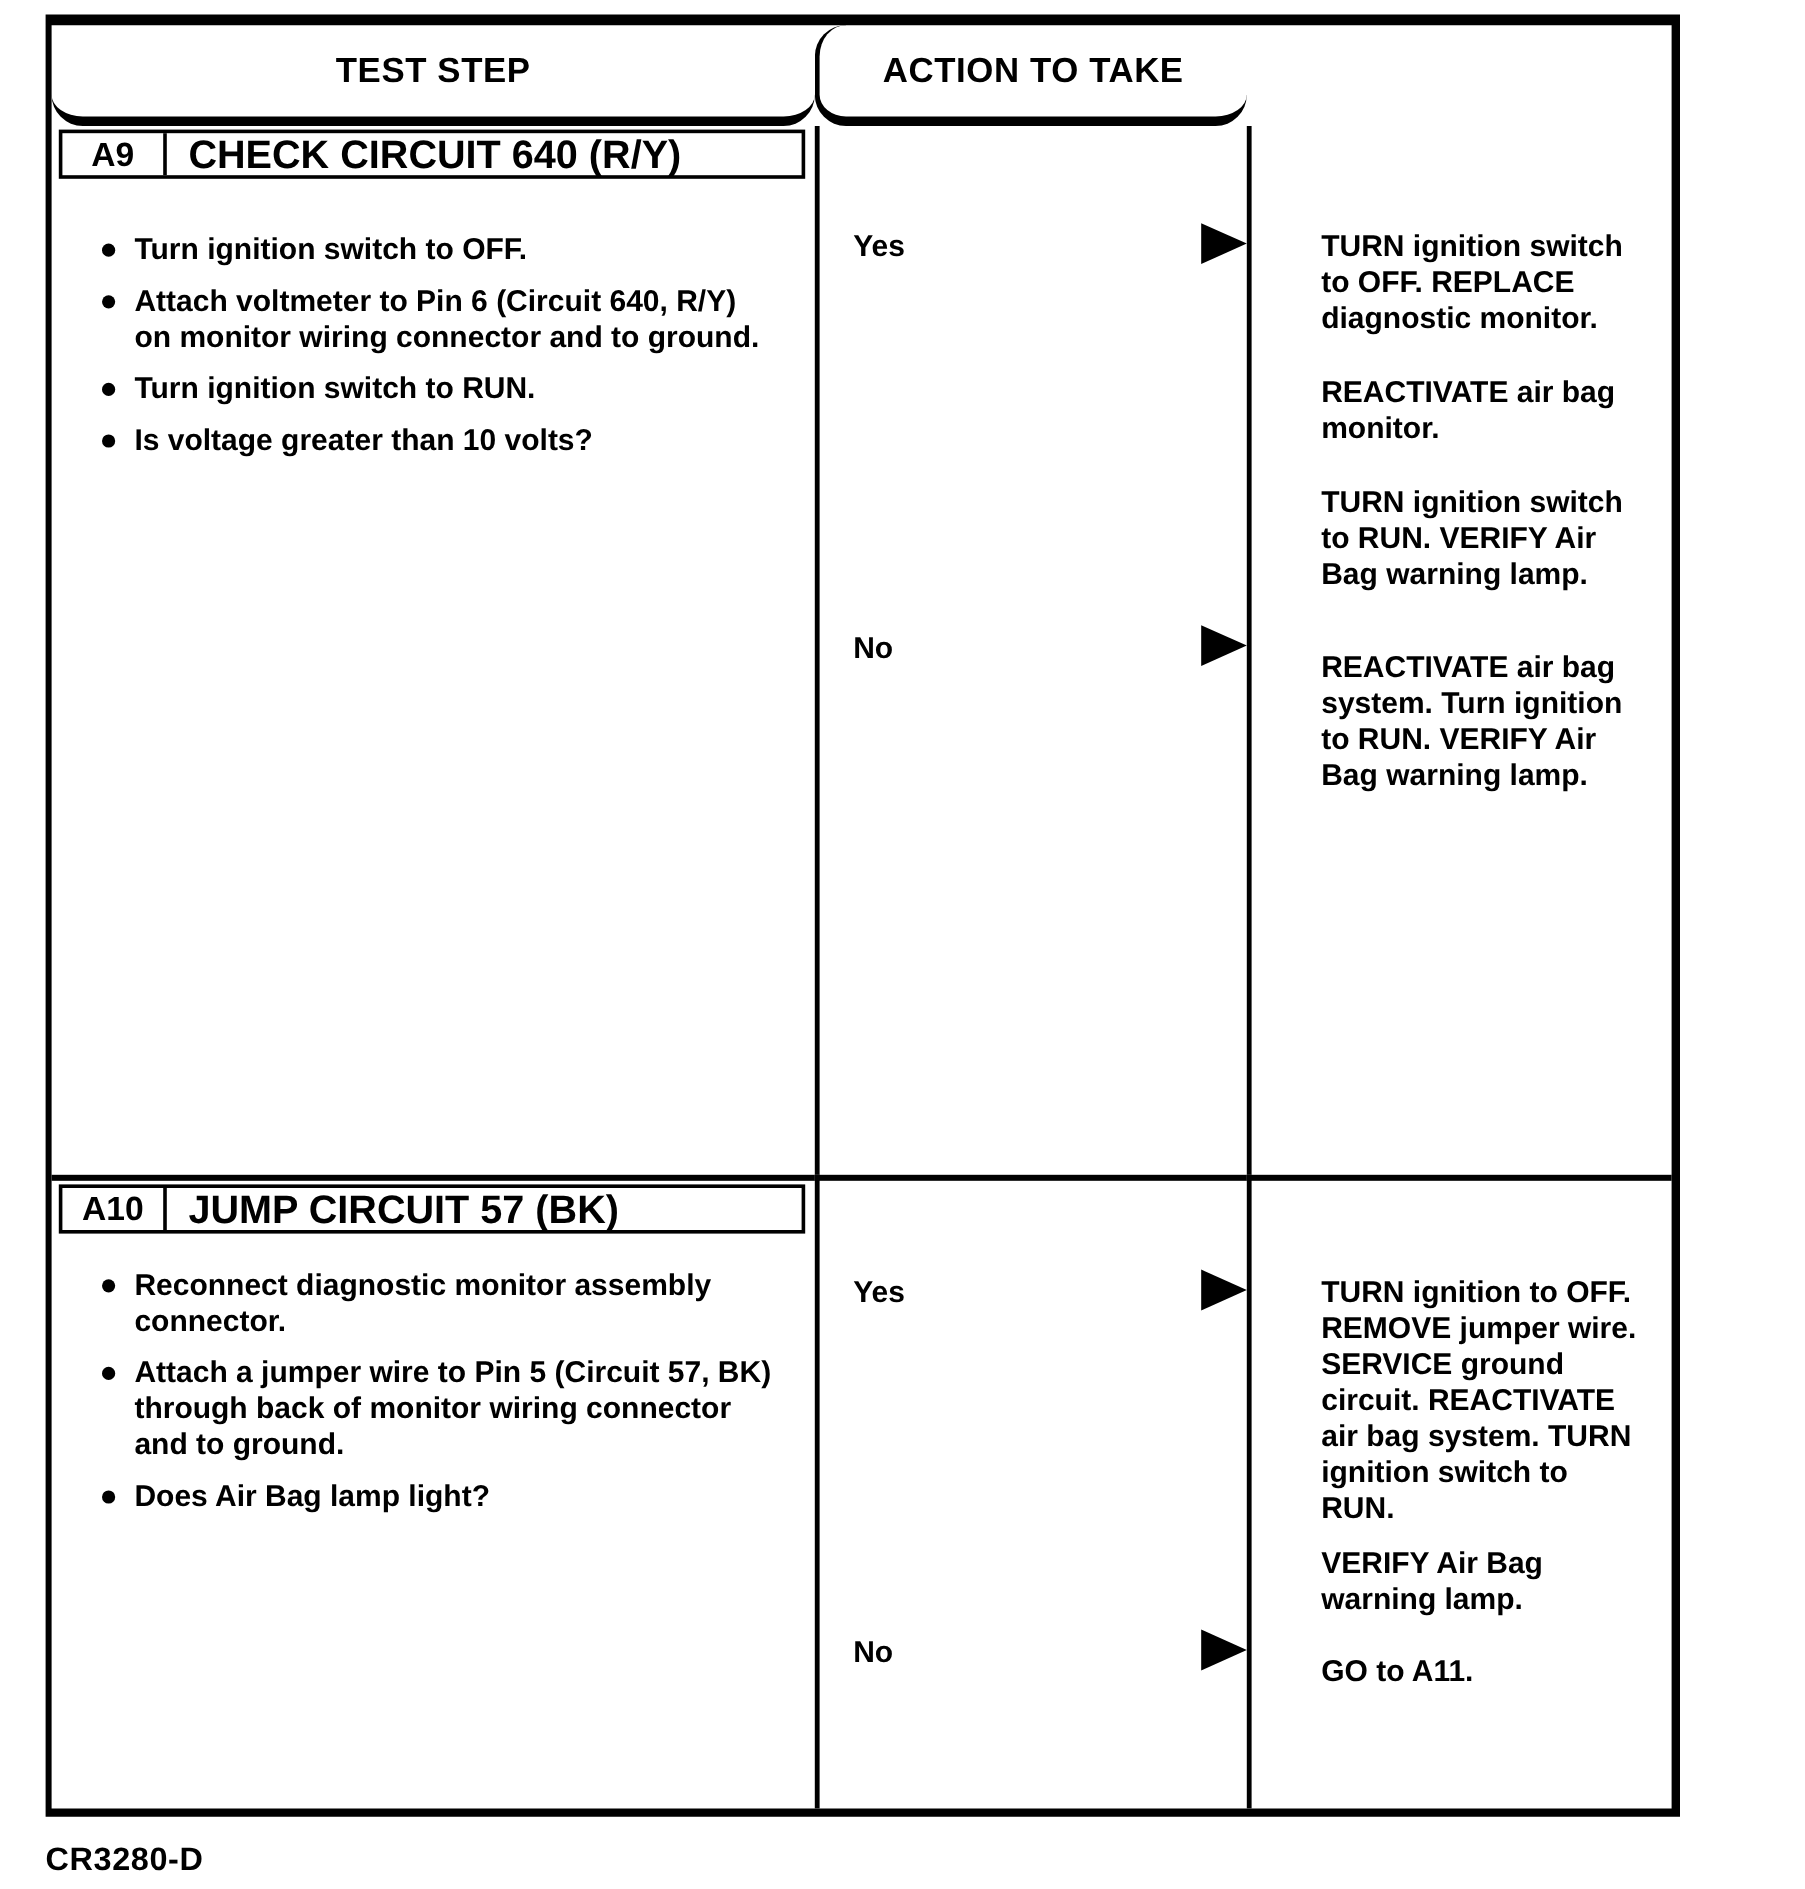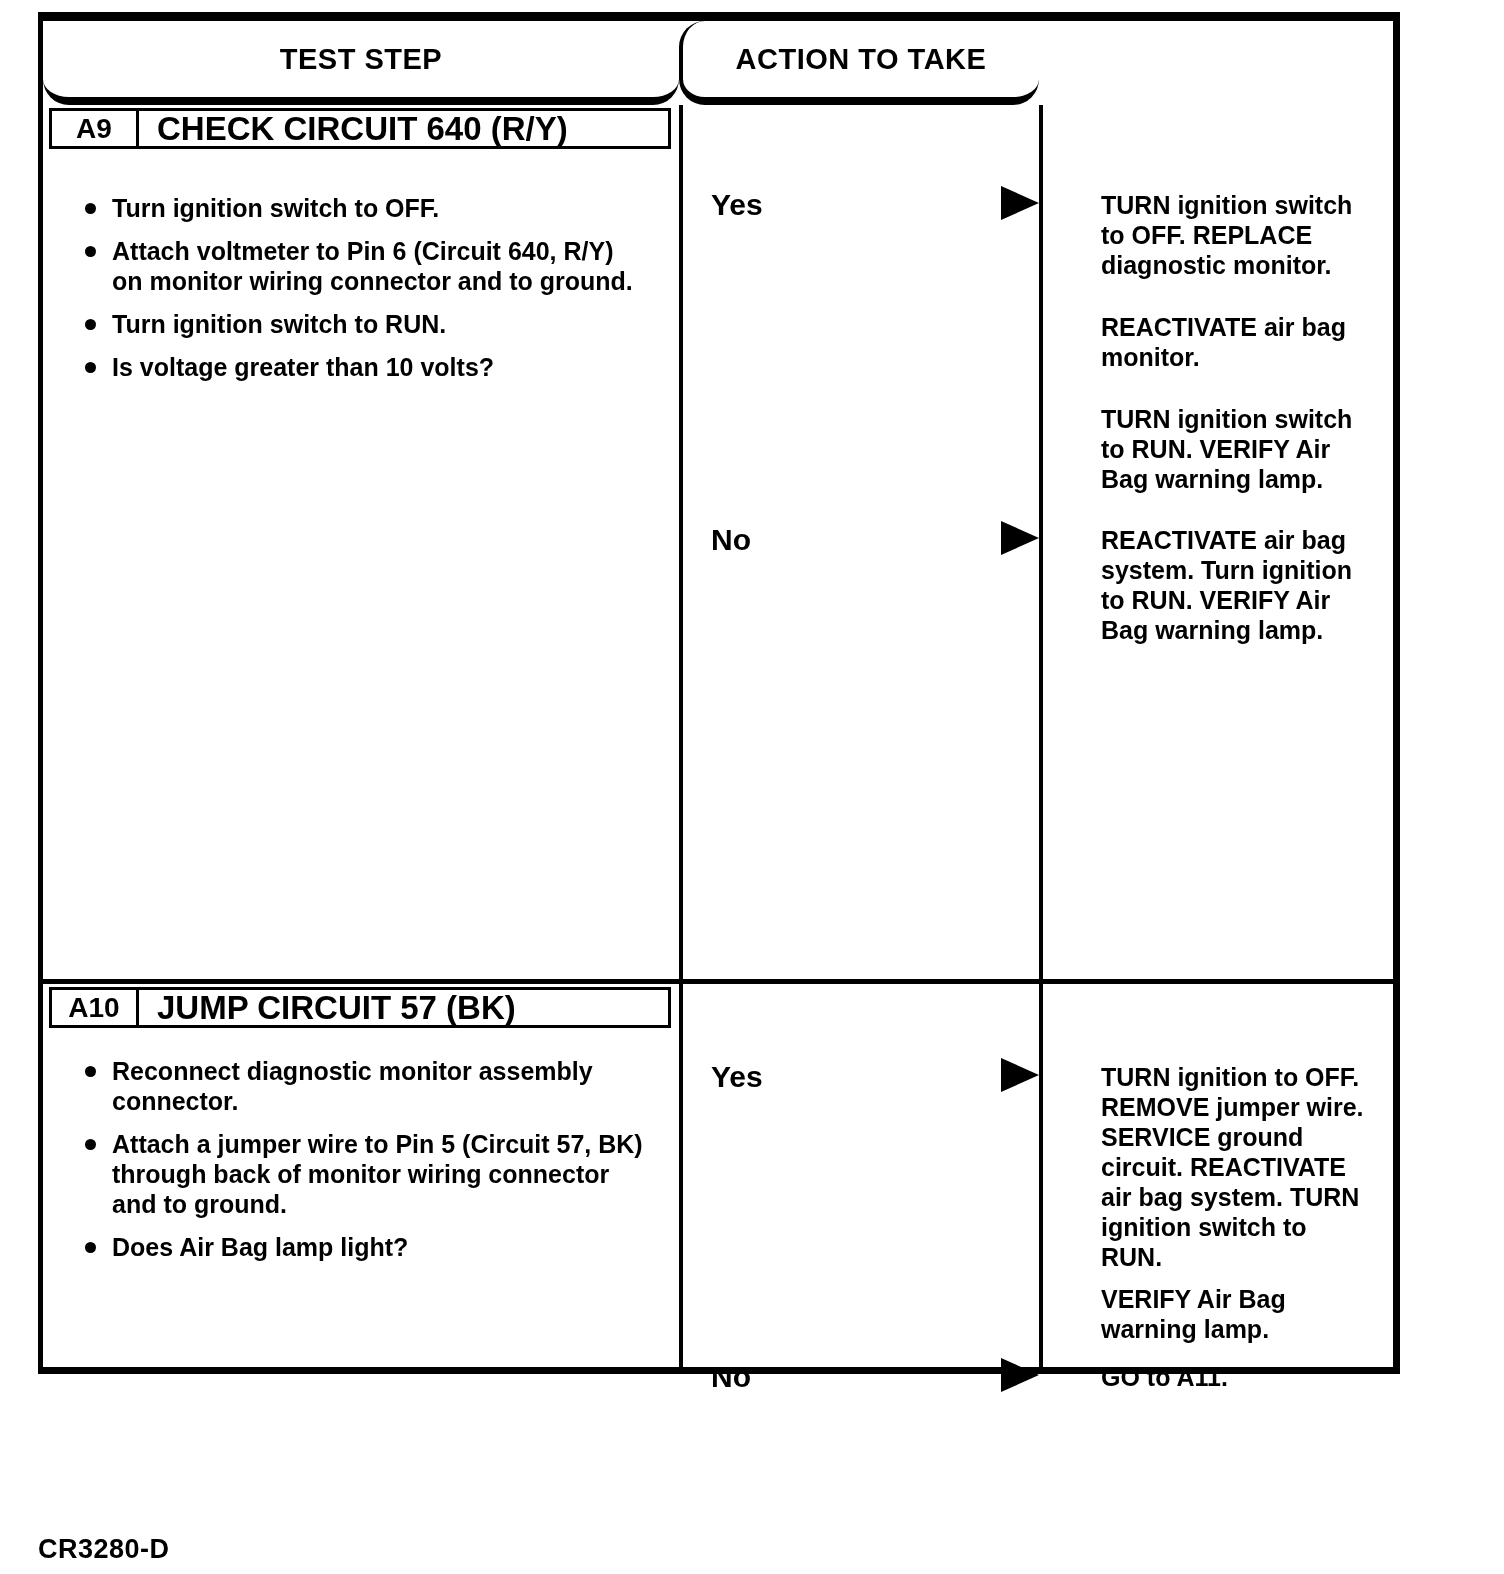--- a/index.html
+++ b/index.html
@@ -27,21 +27,21 @@
     font-size:29px;letter-spacing:0.5px;border-radius:26px;
   }
   .hdr-arrow{
     position:absolute;right:0;top:50%;margin-top:-22px;
     width:0;height:0;
     border-top:19px solid transparent;border-bottom:19px solid transparent;
     border-left:40px solid #000;
   }
   
   .sec-a9{height:874px;}
-  .sec-a10{height:388px;}
+  .sec-a10{height:528px;}
   .sec-a10 .cell{border-top:5px solid #000;}
   
   .stepbox{
     position:absolute;top:3px;left:6px;right:8px;height:41px;
     border:3px solid #000;display:flex;align-items:stretch;box-sizing:border-box;
   }
   .stepbox .step-id{
     width:84px;border-right:3px solid #000;flex:none;
     display:flex;align-items:center;justify-content:center;
     font-size:28px;
@@ -54,31 +54,31 @@
   .steps{position:absolute;left:42px;margin:0;padding:0;list-style:none;}
   .sec-a9 .steps{top:88px;}
   .sec-a10 .steps{top:72px;}
   .steps li{display:flex;margin:0 0 13px 0;}
   .bullet{
     flex:none;width:11px;height:11px;border-radius:50%;
     background:#000;margin:10px 16px 0 0;
   }
   .step-text{width:536px;font-size:25px;line-height:30px;}
   
-  .result-label{position:absolute;left:28px;font-size:30px;line-height:30px;}
+  .result-label{position:absolute;left:28px;font-size:25px;line-height:30px;}
   .res-arrow{
     position:absolute;right:0;width:0;height:0;
     border-top:17px solid transparent;border-bottom:17px solid transparent;
     border-left:38px solid #000;
   }
   
   .action-block{position:absolute;left:58px;width:270px;}
   .action-block p{margin:0 0 32px 0;font-size:25px;line-height:30px;}
   .action-block p.gap-sm{margin-bottom:12px;}
-  .action-block p:last-child{margin-bottom:0;}
+  .action-block p:last-child{margin-bottom:0;margin-top:16px;}
   
   .a9-yes-label{top:85px;}   .a9-yes-arrow{top:81px;}   .a9-yes-actions{top:85px;}
   .a9-no-label{top:420px;}   .a9-no-arrow{top:416px;}   .a9-no-actions{top:420px;}
   .a10-yes-label{top:78px;}  .a10-yes-arrow{top:74px;}  .a10-yes-actions{top:78px;}
   .a10-no-label{top:378px;}  .a10-no-arrow{top:374px;}  .a10-no-actions{top:378px;}
   
   .figure-code{
     position:absolute;left:38px;top:1534px;width:1362px;
     font-size:27px;letter-spacing:0.5px;
   }

